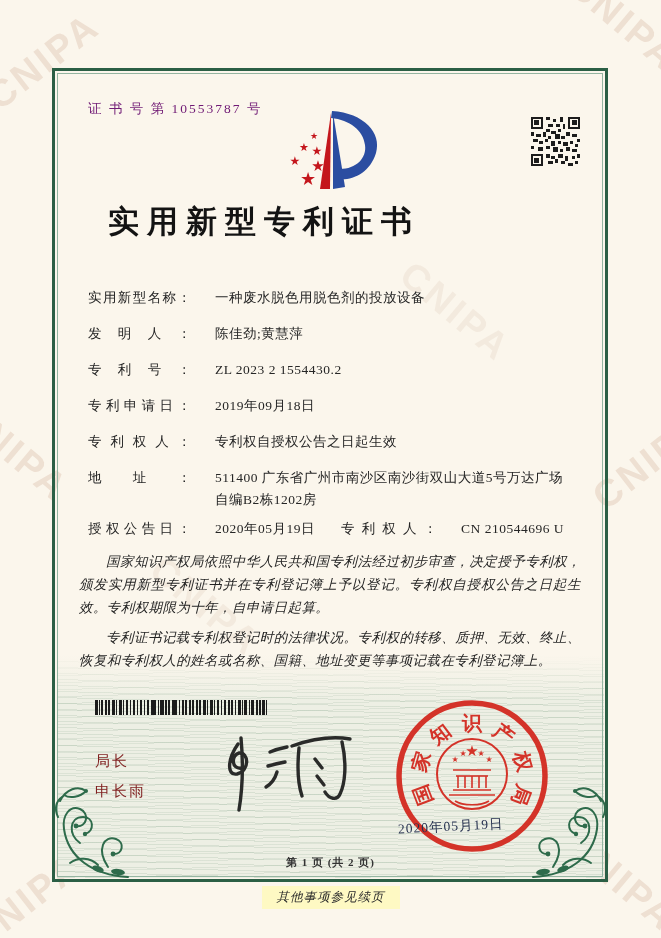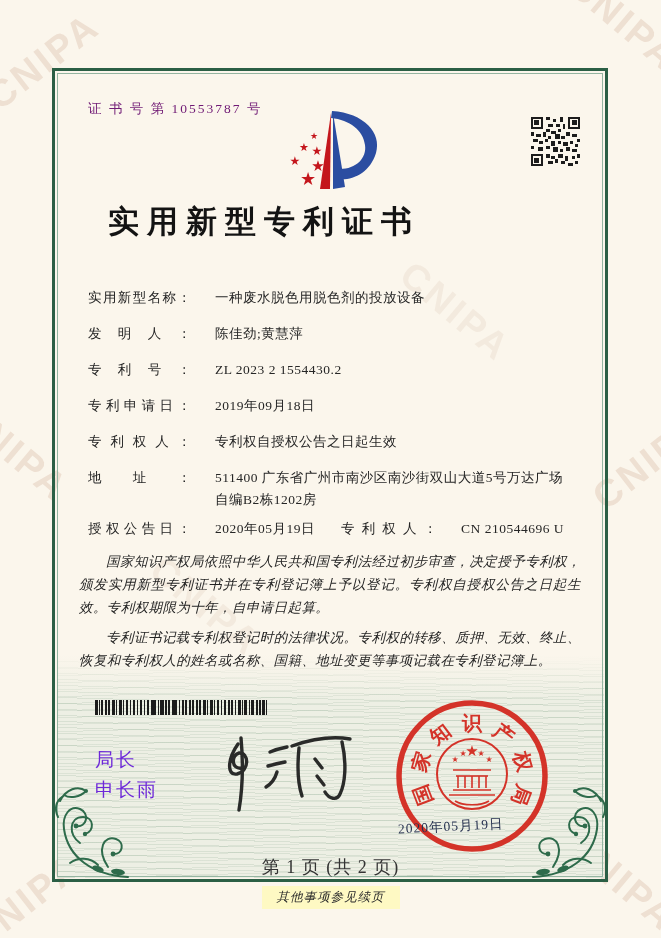--- a/index.html
+++ b/index.html
@@ -75,36 +75,36 @@
   
   .barcode{
     position:absolute;left:95px;top:700px;width:172px;height:15px;z-index:3;
     background-image:
       repeating-linear-gradient(90deg,#1c1c1c 0 1.5px,rgba(0,0,0,0) 1.5px 3.5px),
       repeating-linear-gradient(90deg,#1c1c1c 0 1px,rgba(0,0,0,0) 1px 6.5px),
       repeating-linear-gradient(90deg,rgba(0,0,0,0) 0 2px,#1c1c1c 2px 3px,rgba(0,0,0,0) 3px 11px);
   }
   .director{
     position:absolute;left:95px;top:746px;z-index:3;
-    font-family:Liberation Mono, monospace;
-    font-size:19px;line-height:30px;color:#6d28d9;letter-spacing:2px;
+    font-family:Liberation Serif, serif;
+    font-size:15px;line-height:30px;color:#7f1d1d;letter-spacing:2px;
   }
   .sig{position:absolute;left:198px;top:722px;width:165px;height:100px;z-index:4;}
   .ornament{position:absolute;width:84px;height:108px;z-index:2;}
   .orn-l{left:50px;top:773px;}
   .orn-r{left:527px;top:773px;transform:scaleX(-1);}
   .seal{position:absolute;left:391px;top:698px;width:162px;height:160px;z-index:4;opacity:.94;}
   .seal-date{
     position:absolute;left:398px;top:817px;width:130px;z-index:5;
     font-size:13.5px;color:#273250;letter-spacing:1px;transform:rotate(-3deg);
     white-space:nowrap;
   }
   .page-info{
     position:absolute;left:0;width:661px;top:855px;z-index:3;
-    text-align:center;font-size:18px;color:#333;letter-spacing:1px;
+    text-align:center;font-size:11px;color:#333;letter-spacing:1px;font-weight:bold;
   }
   .cont-note{
     position:absolute;left:50%;transform:translateX(-50%);top:886px;z-index:3;
     background:#fef9c3;padding:3px 15px;font-size:12.5px;font-style:italic;
     color:#2b2b2b;letter-spacing:1px;white-space:nowrap;
   }
   .sr{position:absolute;width:1px;height:1px;overflow:hidden;clip:rect(0 0 0 0);}
 </style>
 </head>
 <body>

